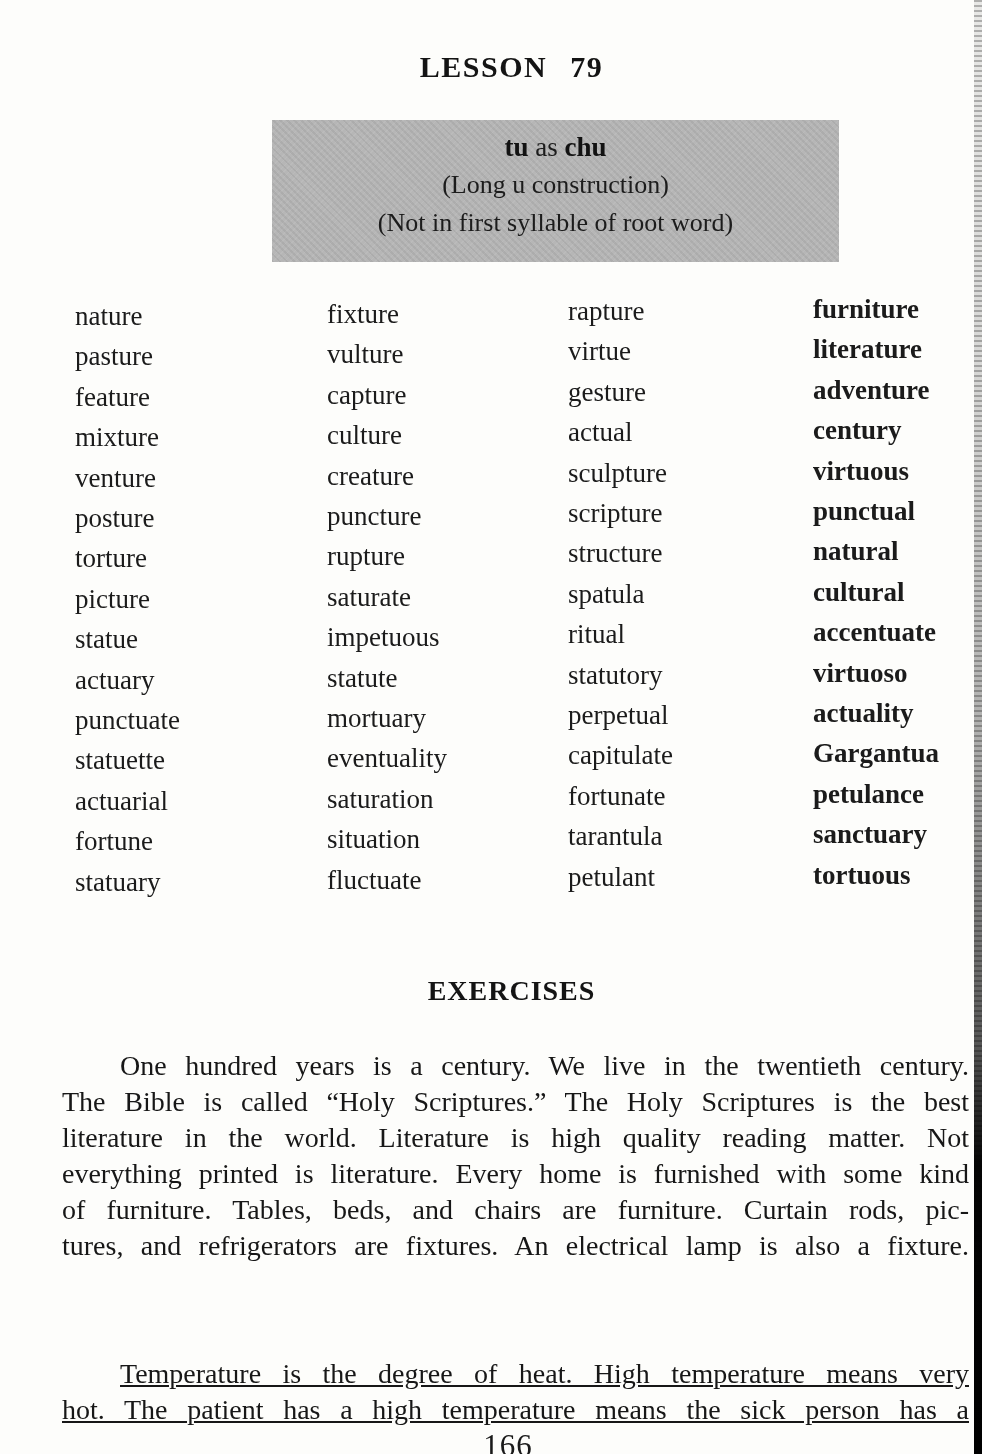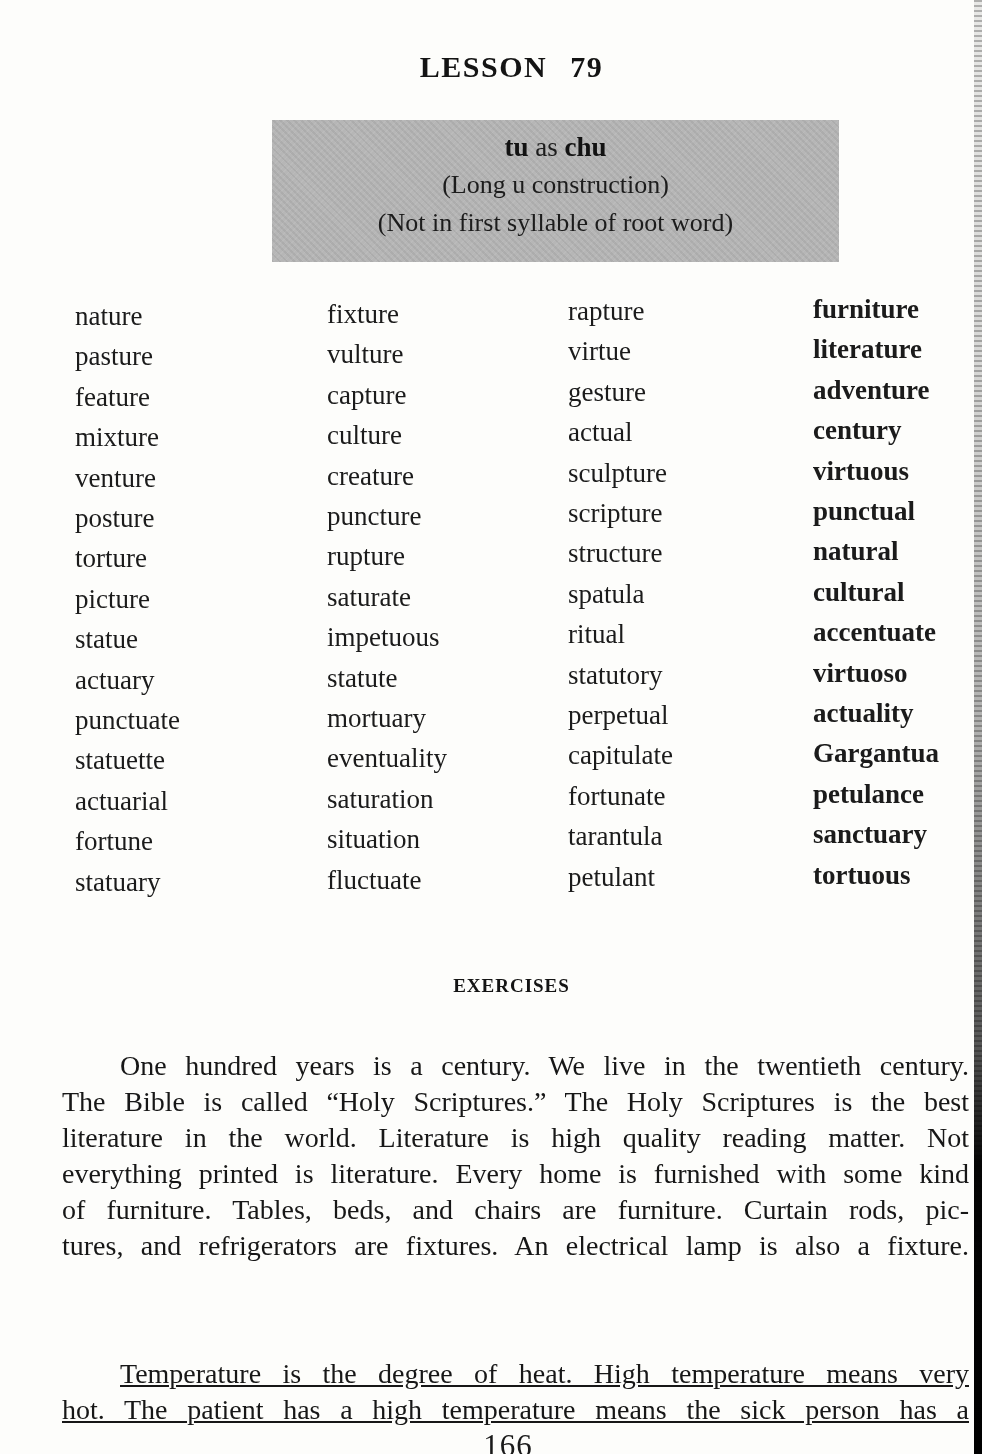--- a/index.html
+++ b/index.html
@@ -55,21 +55,21 @@
     white-space: nowrap;
     color: #1b1b1b;
   }
   .word-col.c1 { left: 69px; margin-left: 6px; }
   .word-col.c2 { left: 327px; transform: translateY(-2px); }
   .word-col.c3 { left: 568px; transform: translateY(-5px); }
   .word-col.c4 { left: 813px; transform: translateY(-7px); font-weight: bold; }
 
   .exercises-heading {
     top: 975px;
-    font-size: 19px;
+    font-size: 28px;
     font-weight: bold;
     letter-spacing: 1px;
     color: #141414;
   }
 
   
   .para {
     position: absolute;
     left: 62px;
     width: 907px;

